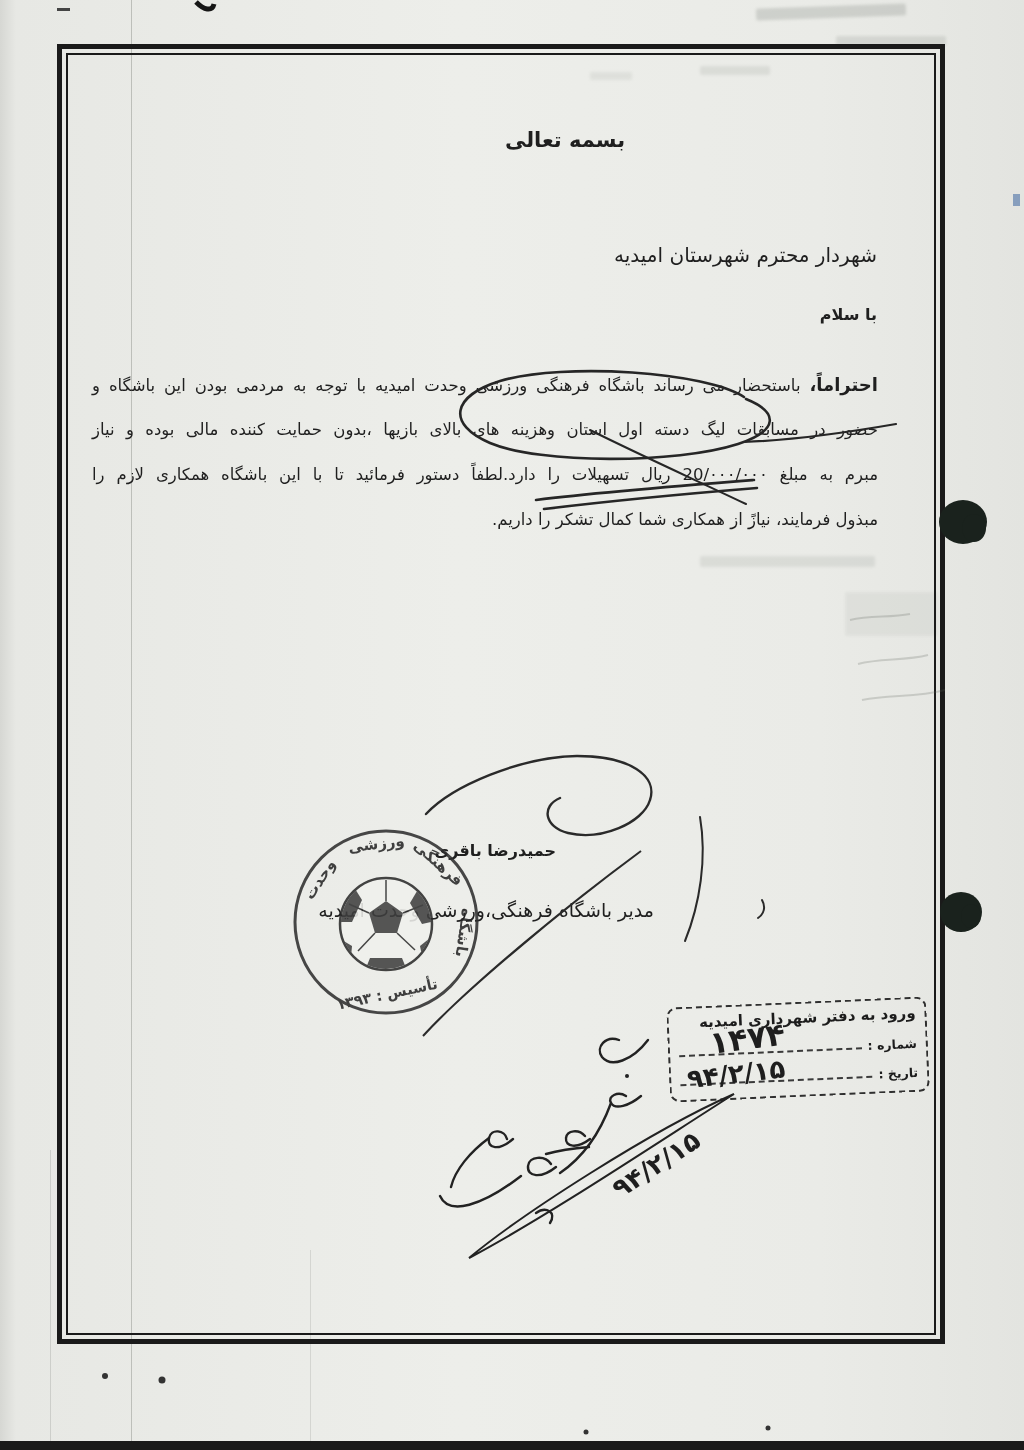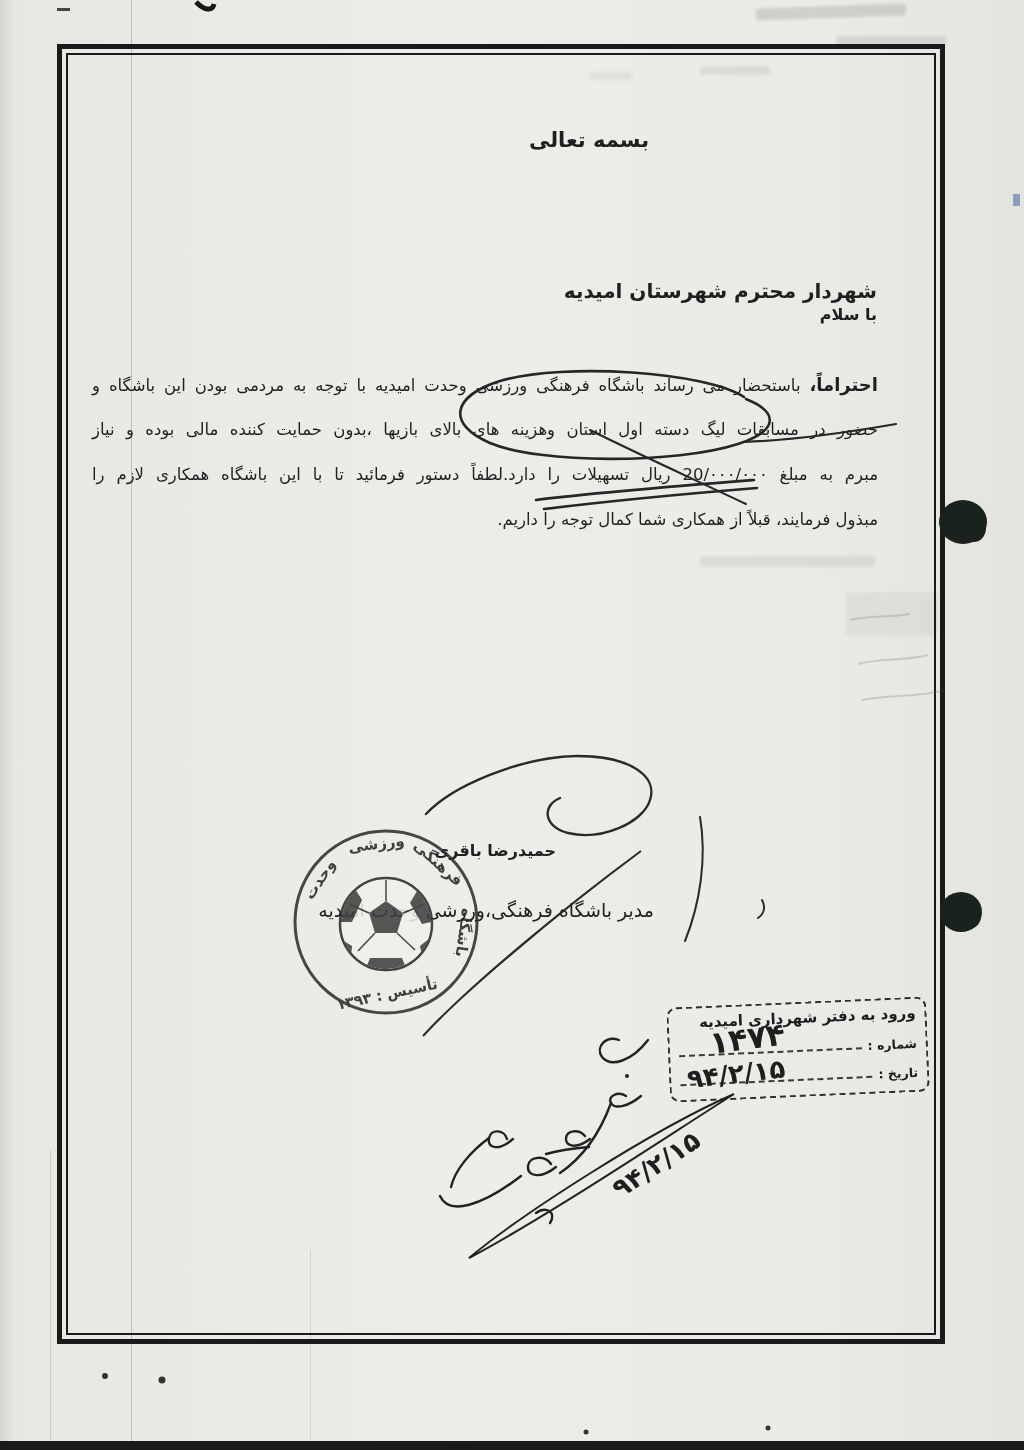--- a/index.html
+++ b/index.html
@@ -5,23 +5,23 @@
   html,body{margin:0;padding:0;}
   body{width:1024px;height:1450px;overflow:hidden;background:#c9cac6;
        font-family:"DejaVu Sans",sans-serif;}
   .page{position:relative;width:1024px;height:1450px;direction:rtl;
         background:linear-gradient(90deg,#d6d7d3 0,#e7e8e4 16px,#edeeea 45%,#eaebe7 80%,#e3e4e0 100%);
         color:#1f1f1f;}
   .frame-outer{position:absolute;left:57px;top:44px;width:878px;height:1290px;
         border:5px solid #1a1a1a;}
   .frame-inner{position:absolute;inset:4px;border:2px solid #1a1a1a;}
   .abs{position:absolute;}
-  .bismillah{left:504px;top:128px;width:170px;text-align:center;
+  .bismillah{left:480px;top:128px;width:170px;text-align:center;
         font-size:21px;font-weight:bold;}
-  .recipient{right:147px;top:243px;font-size:20px;font-weight:bold;margin-top:36px;}
+  .recipient{right:147px;top:243px;font-size:20px;font-weight:normal;}
   .salutation{right:147px;top:305px;font-size:16px;font-weight:bold;}
   .body-block{right:146px;left:92px;top:362px;font-size:16.5px;line-height:45px;}
   .body-line{text-align:justify;text-align-last:justify;height:45px;overflow:visible;}
   .body-line.last{text-align-last:right;}
   .opening{font-weight:bold;font-size:18px;}
   .sig-name{right:468px;top:841px;font-size:16px;font-weight:bold;}
   .sig-title{right:370px;top:899px;font-size:19px;font-weight:normal;}
   .entry-box{left:668px;top:1002px;width:238px;transform:rotate(-2.5deg);
         border:2.5px dashed #2f2f2f;border-radius:10px;padding:5px 9px 10px;
         direction:rtl;color:#1c1c1c;}
@@ -58,21 +58,21 @@
   </div>
 
   <div class="abs bismillah">بسمه تعالی</div>
   <div class="abs recipient">شهردار محترم شهرستان امیدیه</div>
   <div class="abs salutation">با سلام</div>
 
   <div class="abs body-block">
     <div class="body-line"><span class="opening">احتراماً،</span><span> باستحضار می رساند باشگاه فرهنگی ورزشی وحدت امیدیه با توجه به مردمی بودن این باشگاه و</span></div>
     <div class="body-line">حضور در مسابقات لیگ دسته اول استان وهزینه های بالای بازیها ،بدون حمایت کننده مالی بوده و نیاز</div>
     <div class="body-line">مبرم به مبلغ 20/۰۰۰/۰۰۰ ریال تسهیلات را دارد.لطفاً دستور فرمائید تا با این باشگاه همکاری لازم را</div>
-    <div class="body-line last">مبذول فرمایند، قبلاً از همکاری شما کمال توجه را داریم.</div>
+    <div class="body-line last">مبذول فرمایند، نیازً از همکاری شما کمال تشکر را داریم.</div>
   </div>
 
   <div class="abs sig-name">حمیدرضا باقری</div>
   <div class="abs sig-title">مدیر باشگاه فرهنگی،ورزشی وحدت امیدیه</div>
 
   <div class="abs entry-box">
     <div class="entry-title">ورود به دفتر شهرداری امیدیه</div>
     <div class="entry-row">
       <span class="entry-label">شماره :</span>
       <span class="dash-fill"></span>

